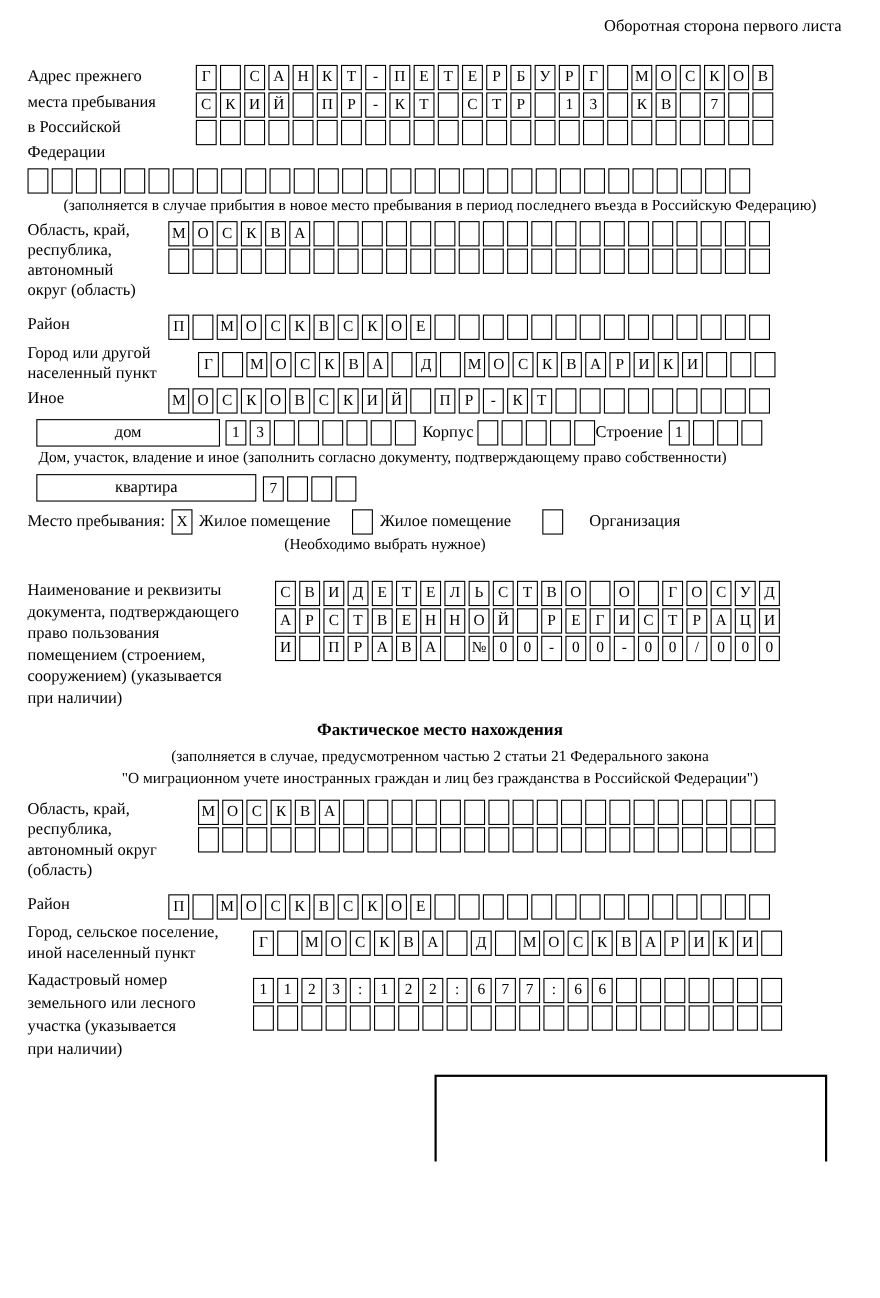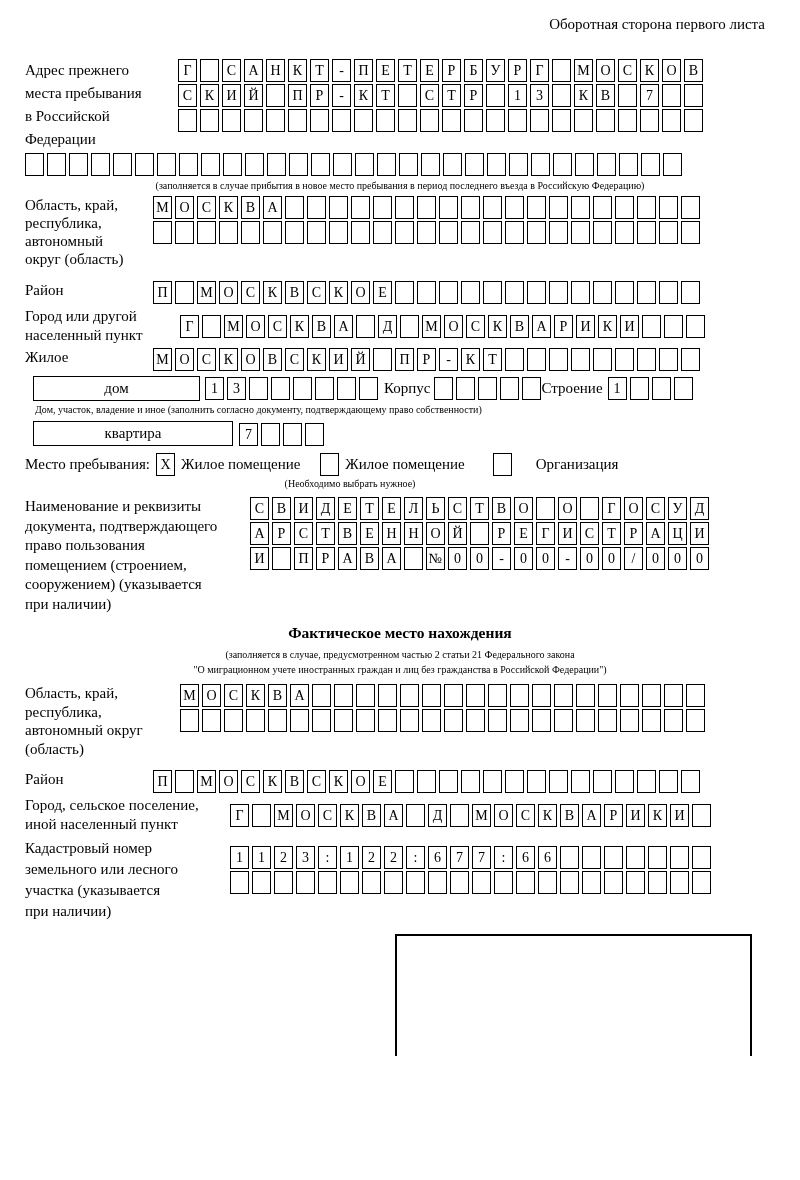--- a/index.html
+++ b/index.html
@@ -7,21 +7,21 @@
   body {
     width:800px; height:1180px;
     font-family:"Liberation Serif","DejaVu Serif",serif;
     color:#000;
   }
   .page { width:800px; height:1056px; padding:16px 25px 0 25px; overflow:hidden; }
 
   .hdr-note { text-align:right; font-size:15px; padding-right:10px; }
 
   .lbl { font-size:15px; line-height:1.25; white-space:pre-line; }
-  .cap { font-size:10px; }
+  .cap { font-size:14px; }
   .cap-center { text-align:center; }
   .title { text-align:center; font-weight:bold; font-size:16px; }
 
   .block { display:flex; align-items:flex-start; }
   .rows { display:flex; flex-direction:column; gap:2px; }
 
   .boxrow { display:flex; gap:3px; }
   .cb {
     flex:none; width:19px; height:23px;
     border:1.5px solid #000;
@@ -297,21 +297,21 @@
         <span class="cb">И</span>
         <span class="cb">К</span>
         <span class="cb">И</span>
         <span class="cb"></span>
         <span class="cb"></span>
         <span class="cb"></span>
       </div>
   </div>
 
   <div class="block" style="margin-top:3px;">
-    <div class="lbl w-obl">Жилое</div>
+    <div class="lbl w-obl">Иное</div>
     <div class="boxrow">
         <span class="cb">М</span>
         <span class="cb">О</span>
         <span class="cb">С</span>
         <span class="cb">К</span>
         <span class="cb">О</span>
         <span class="cb">В</span>
         <span class="cb">С</span>
         <span class="cb">К</span>
         <span class="cb">И</span>
@@ -378,21 +378,21 @@
     <span>Место пребывания:</span>
     <span class="cb">X</span>
     <span>Жилое помещение</span>
     <span class="cb" style="margin-left:20px;"></span>
     <span>Жилое помещение</span>
     <span class="cb" style="margin-left:28px;"></span>
     <span style="margin-left:18px;">Организация</span>
   </div>
   <div class="cap" style="margin-top:2px; margin-left:170px; width:310px; text-align:center;">(Необходимо выбрать нужное)</div>
 
-  <div class="block" style="margin-top:8px;">
+  <div class="block" style="margin-top:24px;">
     <div class="lbl w-doc" style="line-height:19.5px;">Наименование и реквизиты
 документа, подтверждающего
 право пользования
 помещением (строением,
 сооружением) (указывается
 при наличии)</div>
     <div class="rows">
       <div class="boxrow">
           <span class="cb">С</span>
           <span class="cb">В</span>

